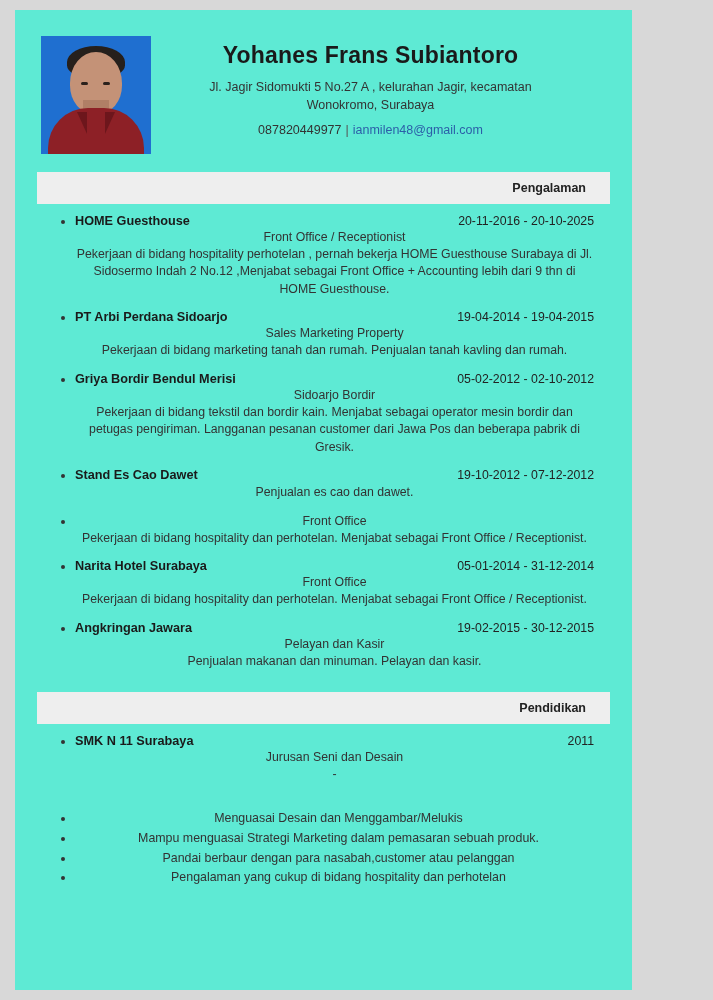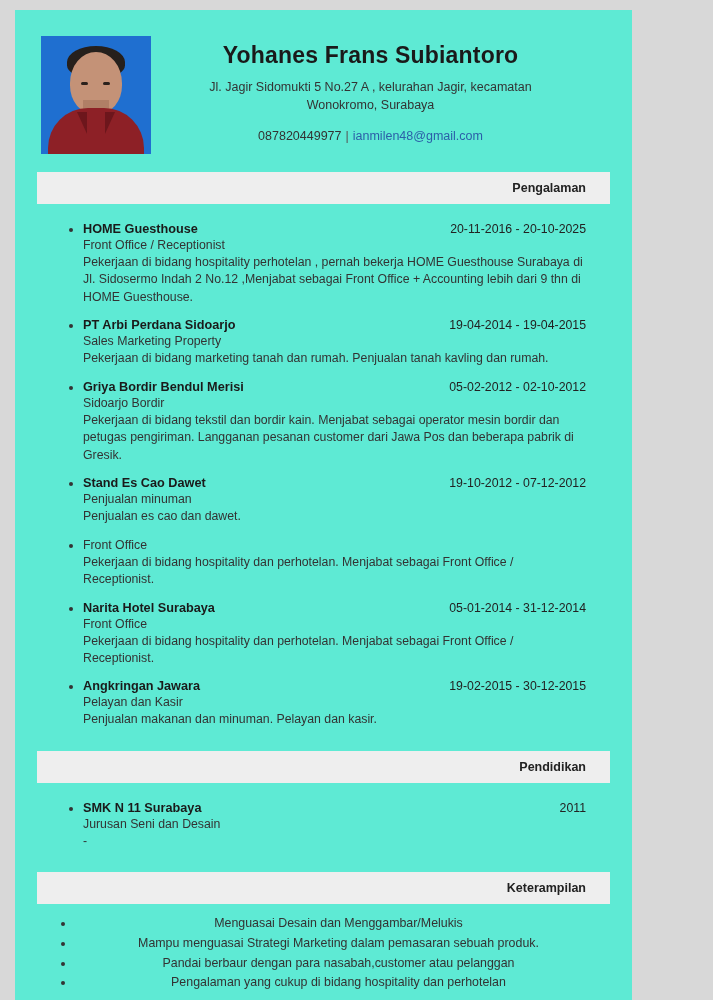--- a/index.html
+++ b/index.html
@@ -129,43 +129,44 @@
     font-weight: bold;
     color: #1a1a1a;
     letter-spacing: 0.2px;
     margin-bottom: 9px;
   }
   .addr, .contact {
     font-size: 12.5px;
     color: #333333;
     line-height: 1.45;
   }
-  .contact { margin-top: 13px; }
+  .contact { margin-top: 7px; }
   .contact .sep { padding: 0 4px; color: #555; }
   .contact .mail { color: #2b5fa8; }
 
   
   .section-bar {
     background: #eeeeee;
     padding: 9px 24px;
     font-size: 12.5px;
     font-weight: bold;
     color: #222222;
     margin: 6px 0 0 0;
     text-align: right;
   }
   .section-body {
     padding: 10px 8px 4px 8px;
   }
 
   
   ul.entries {
     list-style: none;
-    margin: 8px;
+    margin: 0;
     padding: 0;
+    text-align: center;
   }
   ul.entries > li {
     position: relative;
     padding: 0 8px 0 30px;
     margin-bottom: 12px;
   }
   ul.entries > li:before {
     content: "";
     position: absolute;
     left: 16px;
@@ -281,21 +282,20 @@
             <span class="entry-date">05-02-2012 - 02-10-2012</span>
           </div>
           <div class="entry-sub">Sidoarjo Bordir</div>
           <div class="entry-desc">Pekerjaan di bidang tekstil dan bordir kain. Menjabat sebagai operator mesin bordir dan petugas pengiriman. Langganan pesanan customer dari Jawa Pos dan beberapa pabrik di Gresik.</div>
         </li>
         <li>
           <div class="entry-top">
             <span class="entry-title">Stand Es Cao Dawet</span>
             <span class="entry-date">19-10-2012 - 07-12-2012</span>
           </div>
-          <div class="entry-sub">Penjualan minuman</div>
           <div class="entry-desc">Penjualan es cao dan dawet.</div>
         </li>
         <li>
           <div class="entry-sub">Front Office</div>
           <div class="entry-desc">Pekerjaan di bidang hospitality dan perhotelan. Menjabat sebagai Front Office / Receptionist.</div>
         </li>
         <li>
           <div class="entry-top">
             <span class="entry-title">Narita Hotel Surabaya</span>
             <span class="entry-date">05-01-2014 - 31-12-2014</span>
@@ -321,21 +321,20 @@
           <div class="entry-top">
             <span class="entry-title">SMK N 11 Surabaya</span>
             <span class="entry-date">2011</span>
           </div>
           <div class="entry-sub">Jurusan Seni dan Desain</div>
           <div class="entry-desc">-</div>
         </li>
       </ul>
     </div>
 
-    <div class="section-bar">Keterampilan</div>
     <ul class="skills">
       <li>Menguasai Desain dan Menggambar/Melukis</li>
       <li>Mampu menguasai Strategi Marketing dalam pemasaran sebuah produk.</li>
       <li>Pandai berbaur dengan para nasabah,customer atau pelanggan</li>
       <li>Pengalaman yang cukup di bidang hospitality dan perhotelan</li>
     </ul>
 
   </div>
 </div>
 

